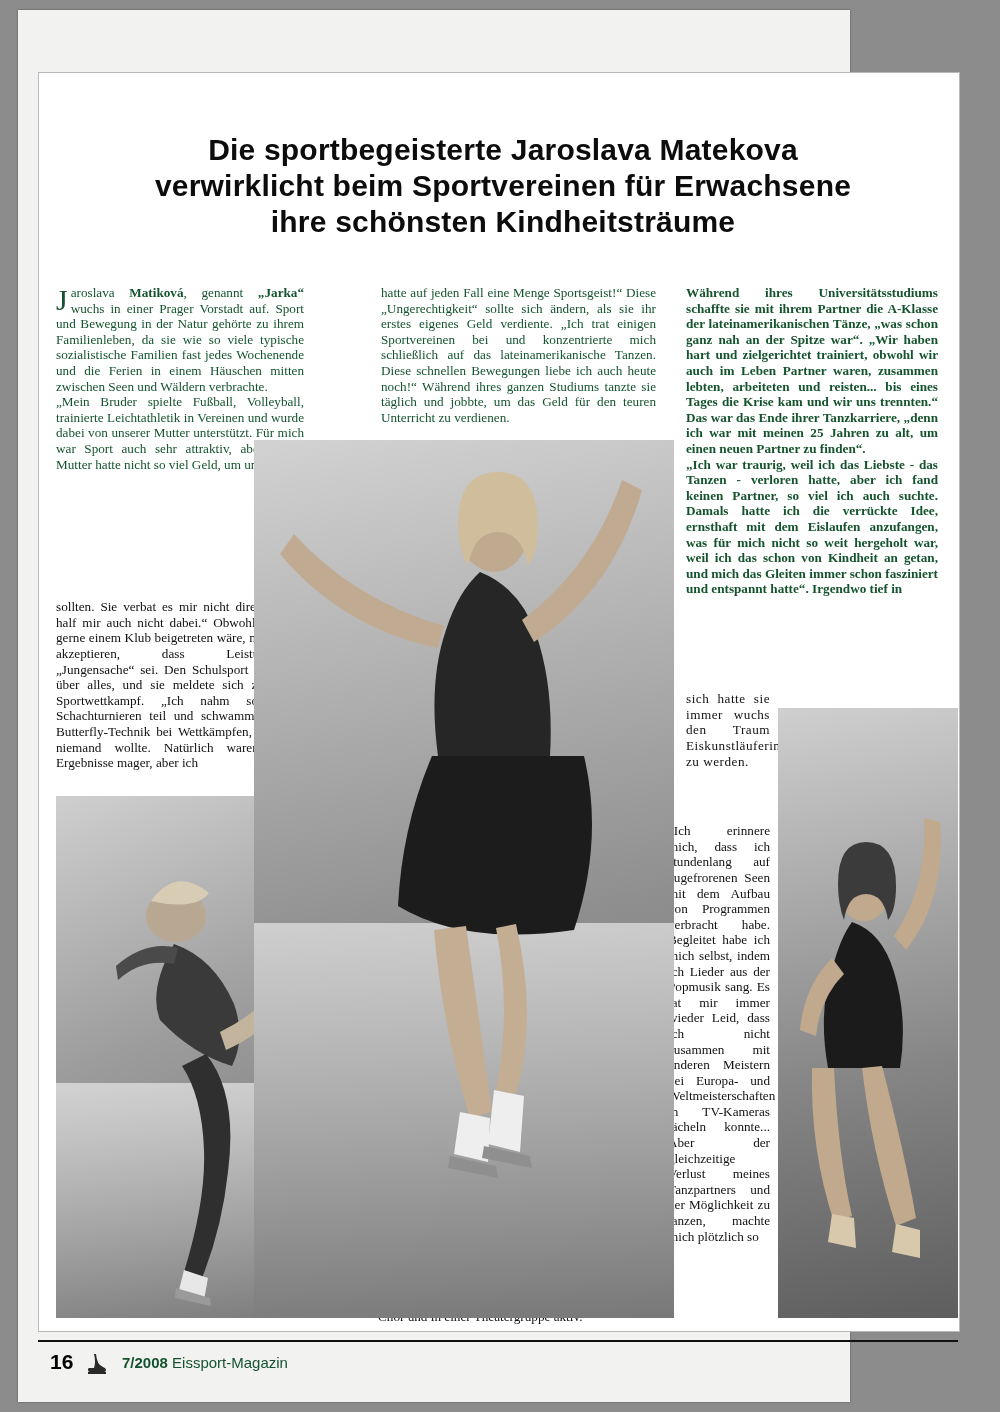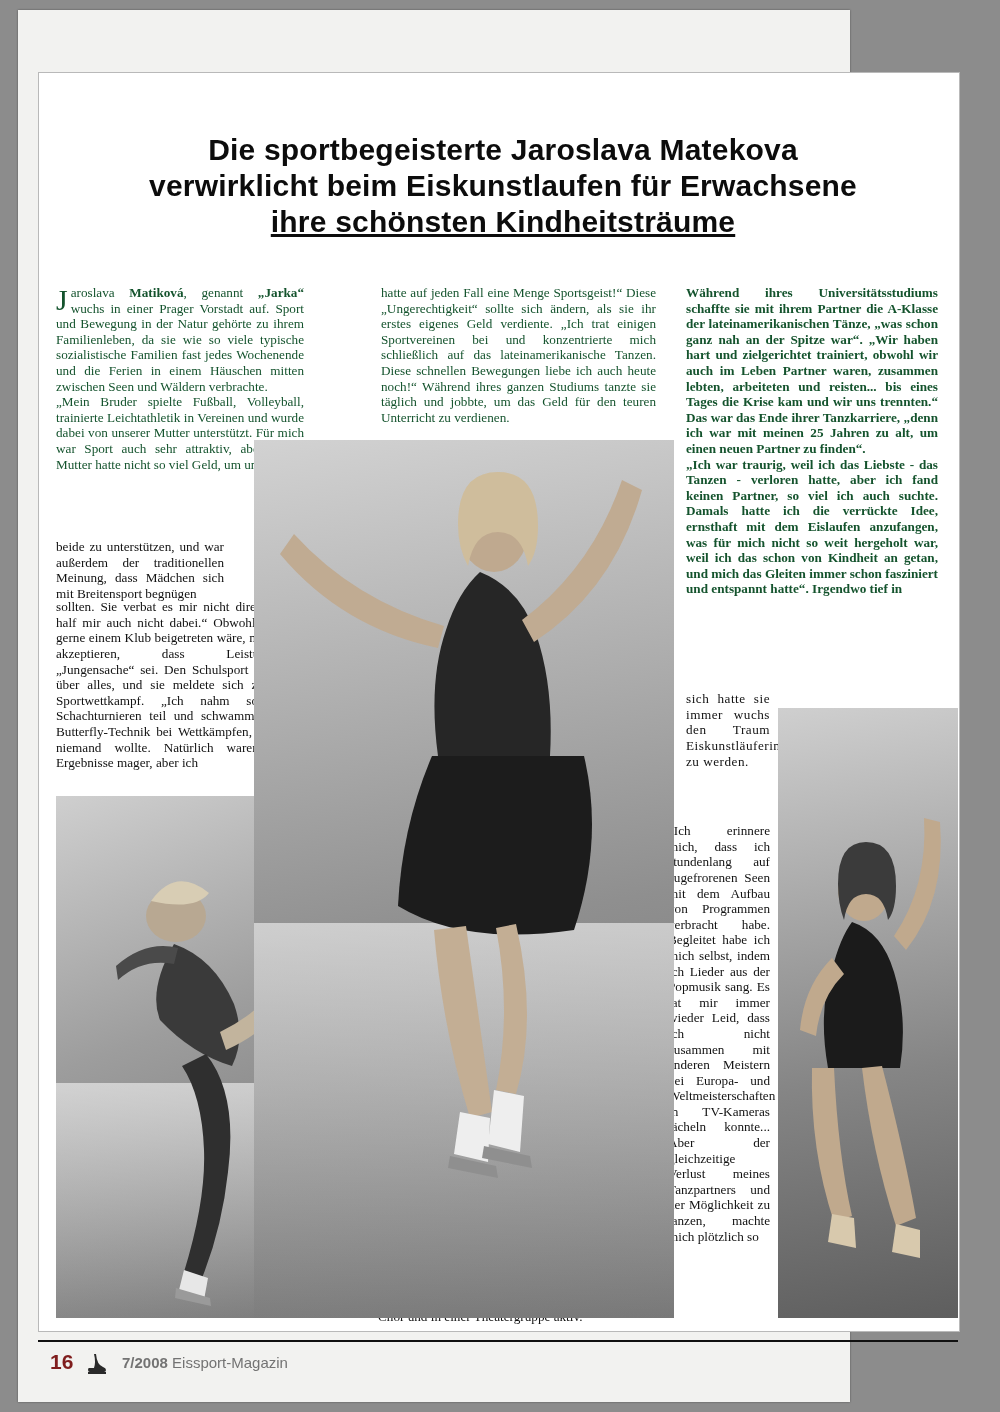--- a/index.html
+++ b/index.html
@@ -64,21 +64,21 @@
     text-align: center;
     font-family: "Liberation Sans", sans-serif;
     font-weight: bold;
     font-size: 30px;
     line-height: 36px;
     color: #0c0c0c;
     letter-spacing: 0.2px;
   }
   .headline .l1 { display:block; }
   .headline .l2 { display:block; }
-  .headline .l3 { display:block;text-decoration:underline; }
+  .headline .l3 { display:block; }
 
   
   .col {
     position: absolute;
     top: 275px;
     font-size: 13.2px;
     line-height: 15.6px;
     text-align: justify;
     color: #14532d;
     hyphens: auto;
@@ -140,36 +140,36 @@
     height: 38px;
     border-top: 0;
   }
   .folio {
     position: absolute;
     left: 12px;
     top: 4px;
     font-family: "Liberation Sans", sans-serif;
     font-weight: bold;
     font-size: 21px;
-    color: #7f1d1d;
+    color: #000000;
   }
   .footer-logo {
     position: absolute;
     left: 46px;
     top: 6px;
     width: 26px;
     height: 24px;
   }
   .footer-text {
     position: absolute;
     left: 84px;
     top: 8px;
     font-family: "Liberation Sans", sans-serif;
     font-size: 15px;
-    color: #737373;
+    color: #14532d;
   }
   .footer-text .issue { font-weight: bold; }
   .footer-rule {
     position: absolute;
     left: 20px;
     top: 1330px;
     width: 920px;
     height: 2px;
     background: #111;
   }
@@ -180,30 +180,27 @@
 <div class="page">
 
   <div class="kicker-band">
     <div class="kicker">Porträt einer erwachsenen Eiskunstläuferin</div>
   </div>
 
   <div class="page-inner"></div>
 
   <div class="headline">
     <span class="l1">Die sportbegeisterte Jaroslava Matekova</span>
-    <span class="l2">verwirklicht beim Eiskunstlaufen für Erwachsene</span>
+    <span class="l2">verwirklicht beim Sportvereinen für Erwachsene</span>
     <span class="l3">ihre schönsten Kindheitsträume</span>
   </div>
 
   <div class="col" id="col1">
     <p class="dropcap-para">Jaroslava <b>Matiková</b>, genannt <b>„Jarka“</b> wuchs in einer Prager Vorstadt auf. Sport und Bewegung in der Natur gehörte zu ihrem Familienleben, da sie wie so viele typische sozialistische Familien fast jedes Wochenende und die Ferien in einem Häuschen mitten zwischen Seen und Wäldern verbrachte.</p>
     <p>„Mein Bruder spielte Fußball, Volleyball, trainierte Leichtathletik in Vereinen und wurde dabei von unserer Mutter unterstützt. Für mich war Sport auch sehr attraktiv, aber meine Mutter hatte nicht so viel Geld, um uns</p>
-  </div>
-  <div class="seg" style="left:38px; top:516px; width:168px;">
-    <p>beide zu unterstützen, und war außerdem der traditionellen Meinung, dass Mädchen sich mit Breitensport begnügen</p>
   </div>
   <div class="seg" style="left:38px; top:576px; width:248px;">
     <p>sollten. Sie verbat es mir nicht direkt , aber half mir auch nicht dabei.“ Obwohl sie sehr gerne einem Klub beigetreten wäre, musste sie akzeptieren, dass Leistungssport „Jungensache“ sei. Den Schulsport liebte sie über alles, und sie meldete sich zu jedem Sportwettkampf. „Ich nahm sogar an Schachturnieren teil und schwamm mit der Butterfly-Technik bei Wettkämpfen, weil das niemand wollte. Natürlich waren meine Ergebnisse mager, aber ich</p>
   </div>
 
   <div class="col" id="col2">
     <p>hatte auf jeden Fall eine Menge Sportsgeist!“ Diese „Ungerechtigkeit“ sollte sich ändern, als sie ihr erstes eigenes Geld verdiente. „Ich trat einigen Sportvereinen bei und konzentrierte mich schließlich auf das lateinamerikanische Tanzen. Diese schnellen Bewegungen liebe ich auch heute noch!“ Während ihres ganzen Studiums tanzte sie täglich und jobbte, um das Geld für den teuren Unterricht zu verdienen.</p>
   </div>
   <div class="seg" style="left:360px; top:448px; width:190px; text-align:center;">
     <p>Als ihr Großvater starb, konnte sie glücklicherweise in einer eigenen Wohnung ihr eigenes Leben</p>

